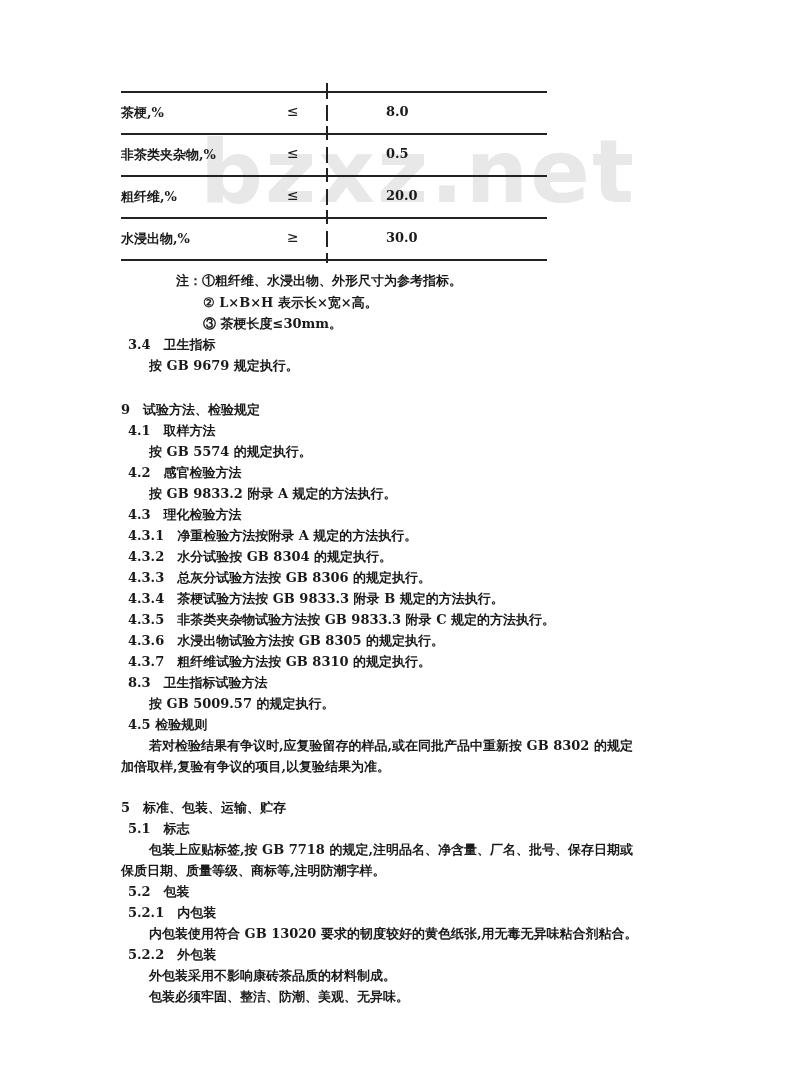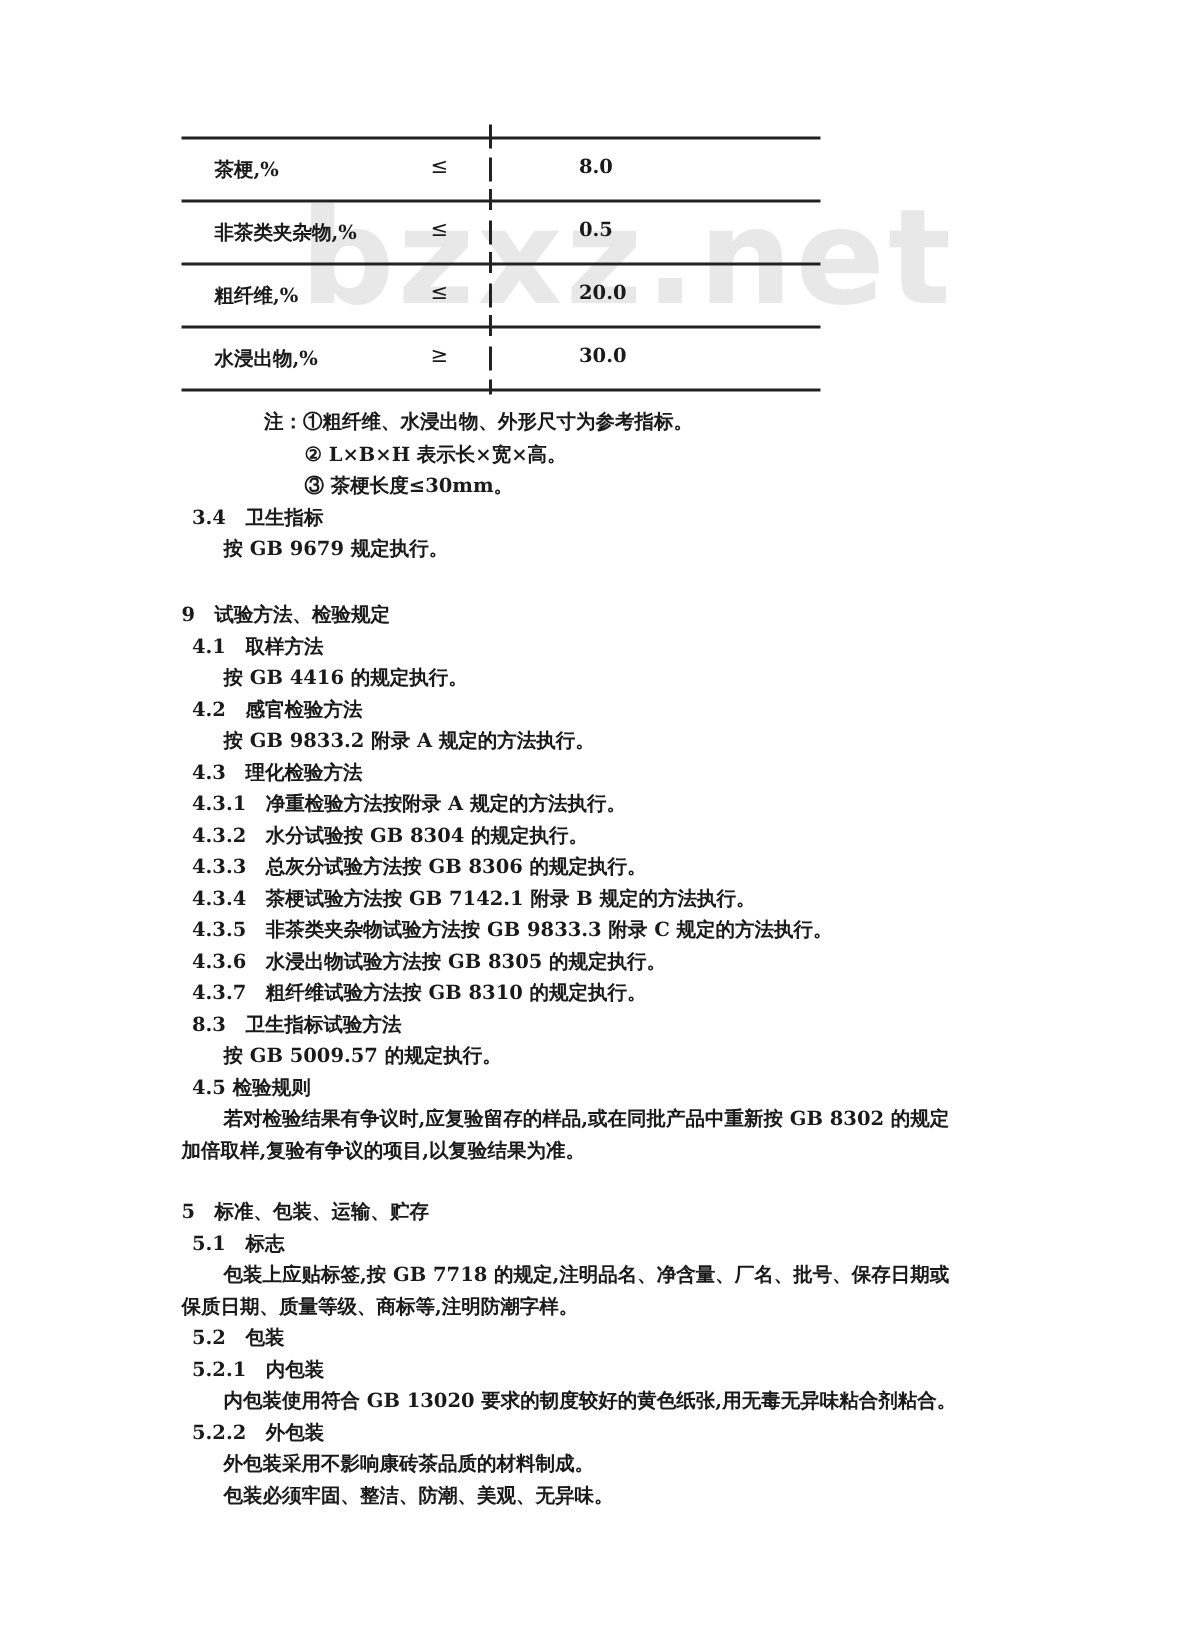--- a/index.html
+++ b/index.html
@@ -51,21 +51,21 @@
     }
     .row {
       position: absolute;
       left: 0;
       width: 426px;
       height: 42px;
       font-size: 13px;
     }
     .row .label {
       position: absolute;
-      left: 22px;
+      left: 0;
       top: 13px;
       text-align: center;
     }
     .row .op {
       position: absolute;
       left: 166px;
       top: 12px;
       font-size: 14px;
       font-weight: normal;
       font-family: "DejaVu Sans", "Liberation Sans", sans-serif;
@@ -128,29 +128,29 @@
 
 <div class="line" style="left:176px;top:272px">注：①粗纤维、水浸出物、外形尺寸为参考指标。</div>
 <div class="line" style="left:203px;top:294px">② L×B×H 表示长×宽×高。</div>
 <div class="line" style="left:203px;top:315px">③ 茶梗长度≤30mm。</div>
 
 <div class="line" style="left:128px;top:336px">3.4　卫生指标</div>
 <div class="line" style="left:149px;top:357px">按 GB 9679 规定执行。</div>
 
 <div class="line" style="left:121px;top:401px">9　试验方法、检验规定</div>
 <div class="line" style="left:128px;top:422px">4.1　取样方法</div>
-<div class="line" style="left:149px;top:443px">按 GB 4416 的规定执行。</div>
+<div class="line" style="left:149px;top:443px">按 GB 5574 的规定执行。</div>
 <div class="line" style="left:128px;top:464px">4.2　感官检验方法</div>
 <div class="line" style="left:149px;top:485px">按 GB 9833.2 附录 A 规定的方法执行。</div>
 <div class="line" style="left:128px;top:506px">4.3　理化检验方法</div>
 
 <div class="line" style="left:128px;top:527px">4.3.1　净重检验方法按附录 A 规定的方法执行。</div>
 <div class="line" style="left:128px;top:548px">4.3.2　水分试验按 GB 8304 的规定执行。</div>
 <div class="line" style="left:128px;top:569px">4.3.3　总灰分试验方法按 GB 8306 的规定执行。</div>
-<div class="line" style="left:128px;top:590px">4.3.4　茶梗试验方法按 GB 7142.1 附录 B 规定的方法执行。</div>
+<div class="line" style="left:128px;top:590px">4.3.4　茶梗试验方法按 GB 9833.3 附录 B 规定的方法执行。</div>
 <div class="line" style="left:128px;top:611px">4.3.5　非茶类夹杂物试验方法按 GB 9833.3 附录 C 规定的方法执行。</div>
 <div class="line" style="left:128px;top:632px">4.3.6　水浸出物试验方法按 GB 8305 的规定执行。</div>
 <div class="line" style="left:128px;top:653px">4.3.7　粗纤维试验方法按 GB 8310 的规定执行。</div>
 
 <div class="line" style="left:128px;top:674px">8.3　卫生指标试验方法</div>
 <div class="line" style="left:149px;top:695px">按 GB 5009.57 的规定执行。</div>
 <div class="line" style="left:128px;top:716px">4.5 检验规则</div>
 <div class="line" style="left:149px;top:737px">若对检验结果有争议时,应复验留存的样品,或在同批产品中重新按 GB 8302 的规定</div>
 <div class="line" style="left:121px;top:758px">加倍取样,复验有争议的项目,以复验结果为准。</div>
 

